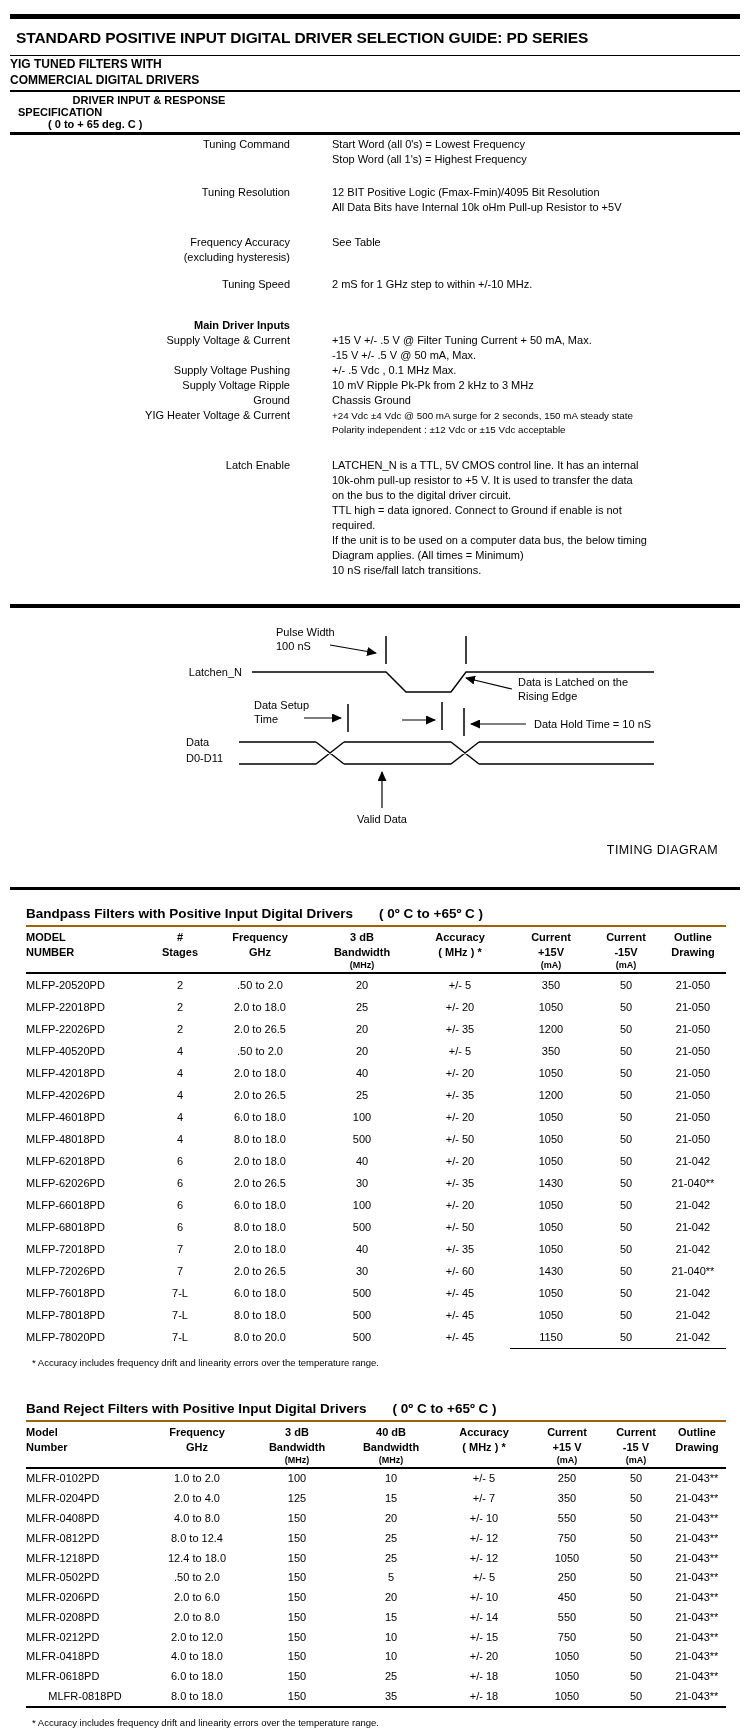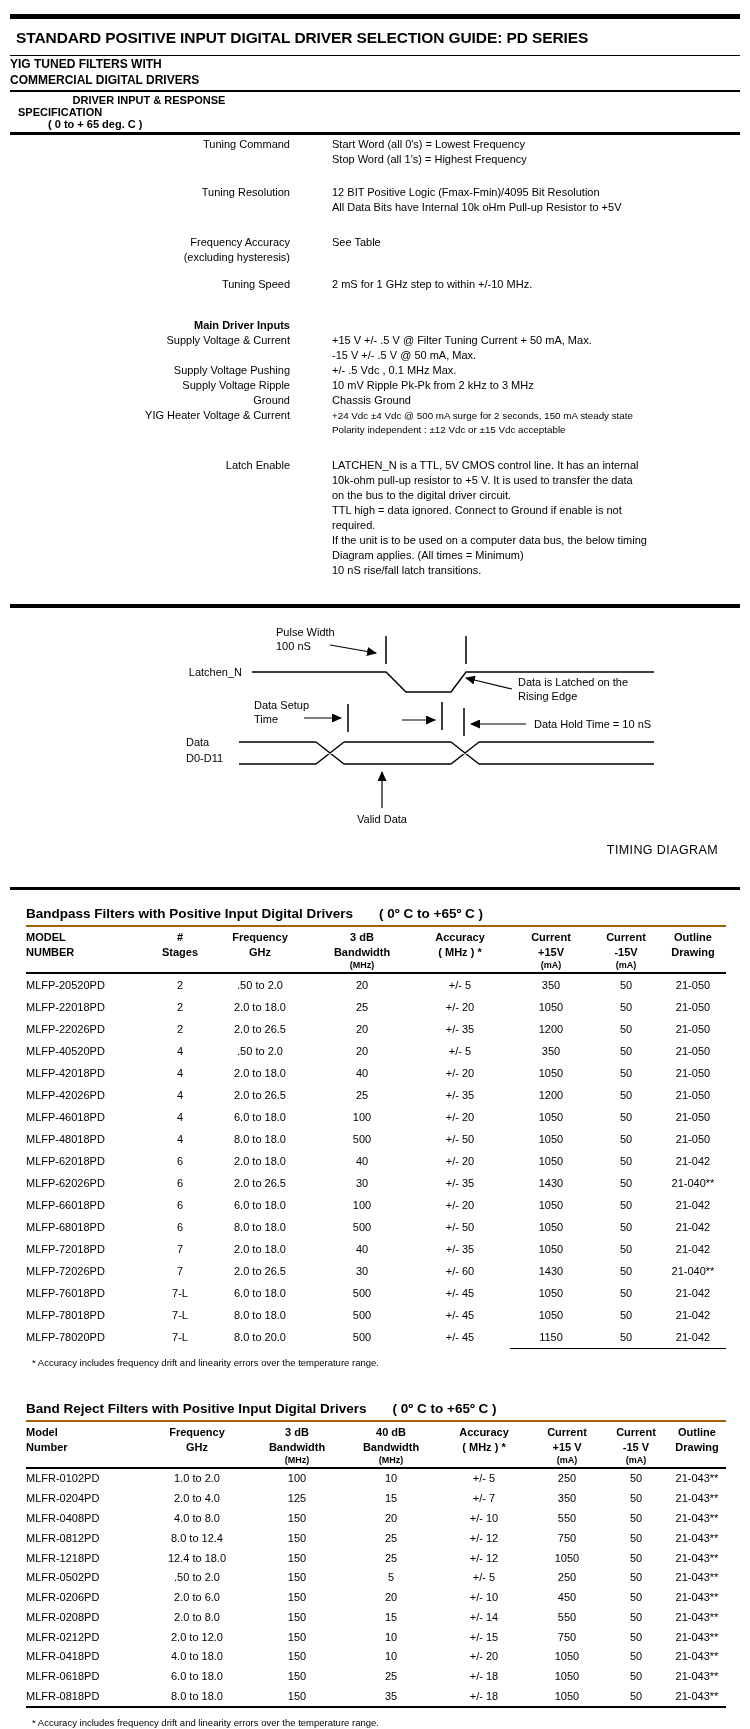--- a/index.html
+++ b/index.html
@@ -50,21 +50,21 @@
   .t-bp th:nth-child(7),.t-bp td:nth-child(7){width:68px;}
   .t-bp th:nth-child(8),.t-bp td:nth-child(8){width:66px;}
   .t-br th:nth-child(1),.t-br td:nth-child(1){width:118px;}
   .t-br th:nth-child(2),.t-br td:nth-child(2){width:106px;}
   .t-br th:nth-child(3),.t-br td:nth-child(3){width:94px;}
   .t-br th:nth-child(4),.t-br td:nth-child(4){width:94px;}
   .t-br th:nth-child(5),.t-br td:nth-child(5){width:92px;}
   .t-br th:nth-child(6),.t-br td:nth-child(6){width:74px;}
   .t-br th:nth-child(7),.t-br td:nth-child(7){width:64px;}
   .t-br th:nth-child(8),.t-br td:nth-child(8){width:58px;}
-  .t-br tbody tr:last-child td { border-bottom:2px solid #000; }
+  .t-br tbody tr:last-child td { border-bottom:2px solid #000;text-align:center; }
   .partial-line { border-top:1.5px solid #000; margin-left:502px; width:216px; }
   .footnote { font-size:9.5px; margin:7px 0 0 24px; line-height:13px; }
   .footnote.first { margin-top:8px; }
 </style>
 </head>
 <body>
 
 <div class="page">
 
   <div class="topbar"></div>

